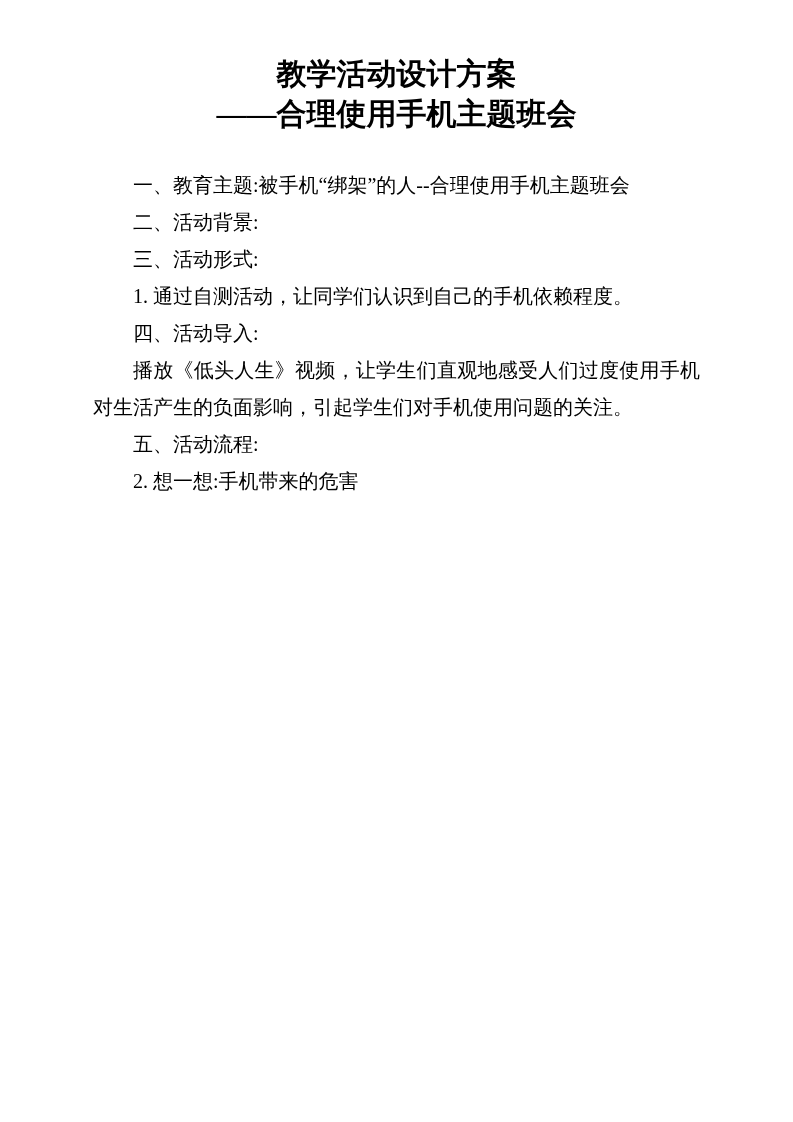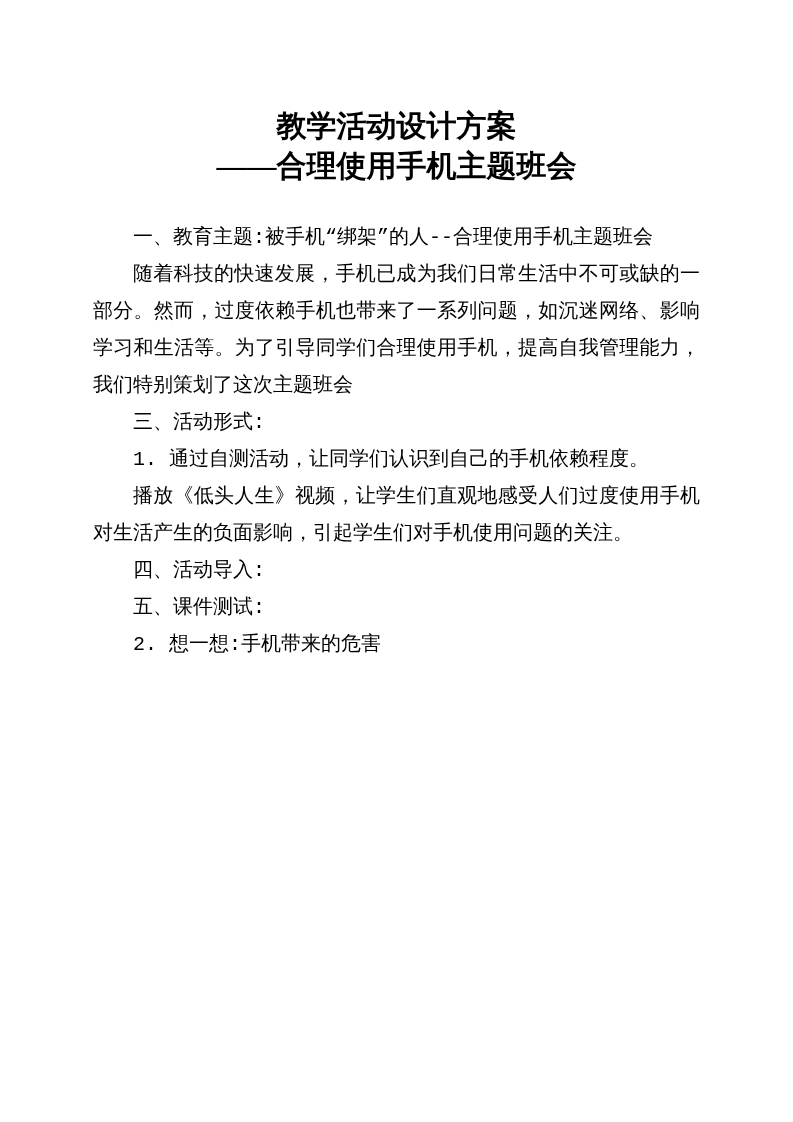--- a/index.html
+++ b/index.html
@@ -11,36 +11,35 @@
     height: 1122px;
     background: #ffffff;
     color: #000000;
     font-family: "Liberation Serif", "DejaVu Serif", serif;
     overflow: hidden;
   }
   .page {
     box-sizing: border-box;
     width: 793px;
     height: 1122px;
-    padding: 106px 93px 0 93px;
+    padding: 54px 93px 0 93px;
     background: #ffffff;
   }
   .doc-title {
     text-align: center;
     font-weight: bold;
     font-size: 30px;
     line-height: 40px;
     color: #000000;
   }
   .doc-title .title-line {
     white-space: nowrap;
   }
   .doc-body {
     margin-top: 33px;
-    font-family: Liberation Mono, monospace;
   }
   .doc-body p.para {
     margin: 0;
     padding: 0;
     font-size: 20px;
     line-height: 37px;
     text-align: justify;
     text-justify: inter-ideograph;
     text-indent: 2em;
     color: #000000;
@@ -50,21 +49,21 @@
 </head>
 <body style="background: rgb(255, 255, 255); color: rgb(0, 0, 0);">
 
 <div class="page">
   <div class="doc-title">
     <div class="title-line">教学活动设计方案</div>
     <div class="title-line">——合理使用手机主题班会</div>
   </div>
   <div class="doc-body">
       <p class="para">一、教育主题:被手机“绑架”的人--合理使用手机主题班会</p>
-      <p class="para">随着科技的快速发展，手机已成为我们日常生活中不可或缺的一部分。然而，过度依赖手机也带来了一系列问题，如沉迷网络、影响学习和生活等。为了引导同学们合理使用手机，提高自我管理能力，我们特别策划了这次主题班会</p>
+      <p class="para">二、活动背景:</p>
       <p class="para">三、活动形式:</p>
       <p class="para">1. 通过自测活动，让同学们认识到自己的手机依赖程度。</p>
+      <p class="para">四、活动导入:</p>
       <p class="para">播放《低头人生》视频，让学生们直观地感受人们过度使用手机对生活产生的负面影响，引起学生们对手机使用问题的关注。</p>
-      <p class="para">四、活动导入:</p>
-      <p class="para">五、课件测试:</p>
+      <p class="para">五、活动流程:</p>
       <p class="para">2. 想一想:手机带来的危害</p>
     </div>
 </div>
 
 </body></html>

